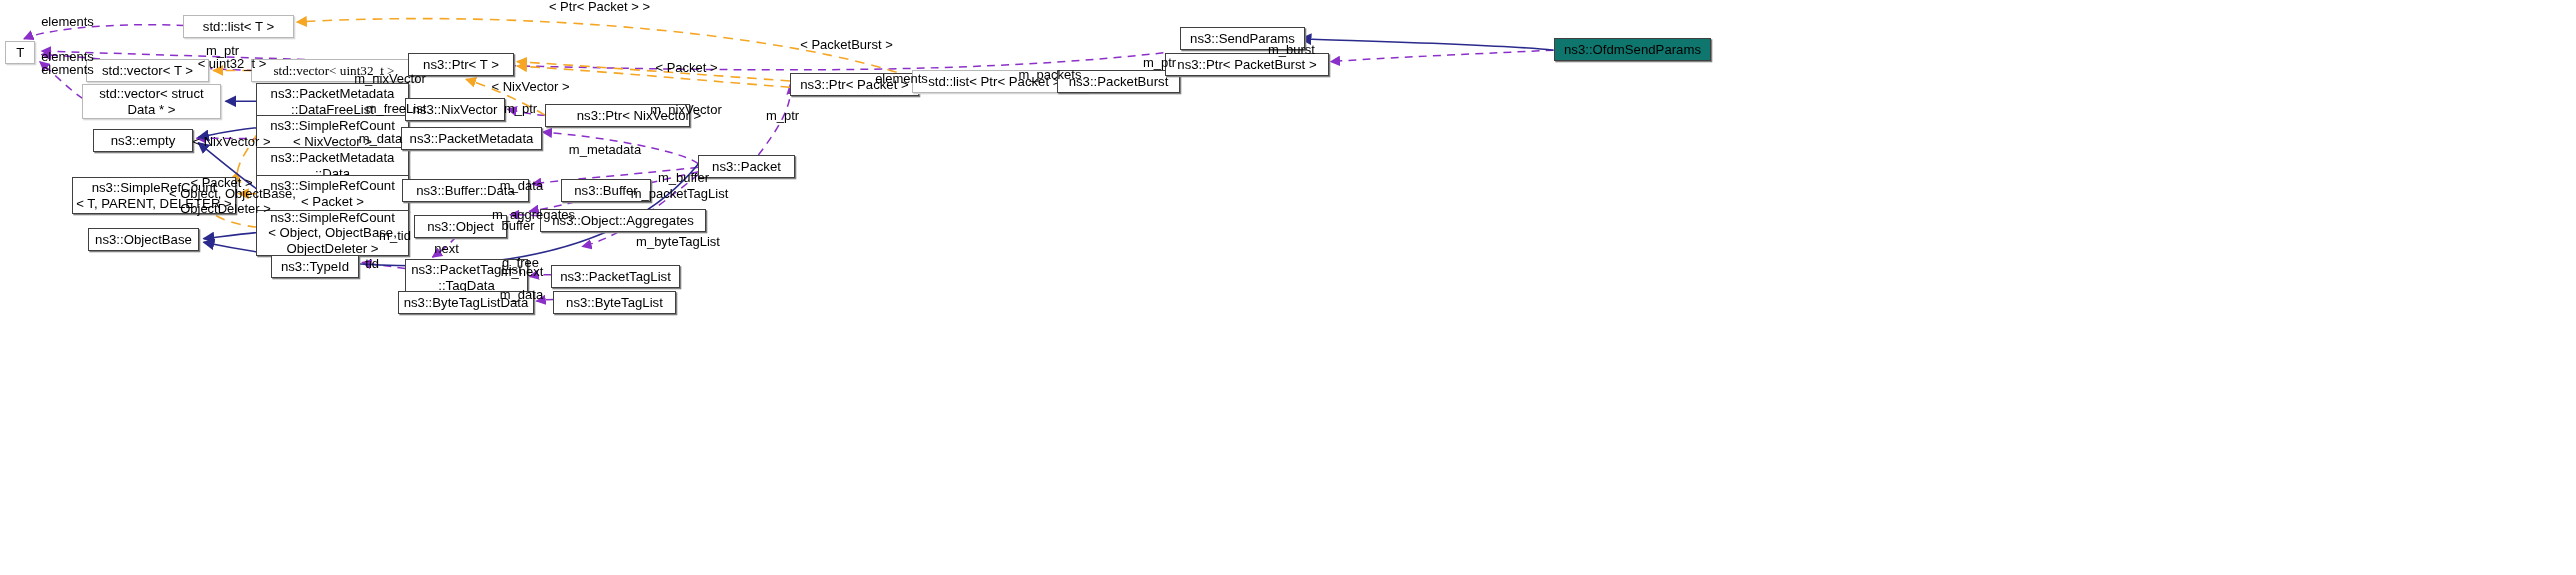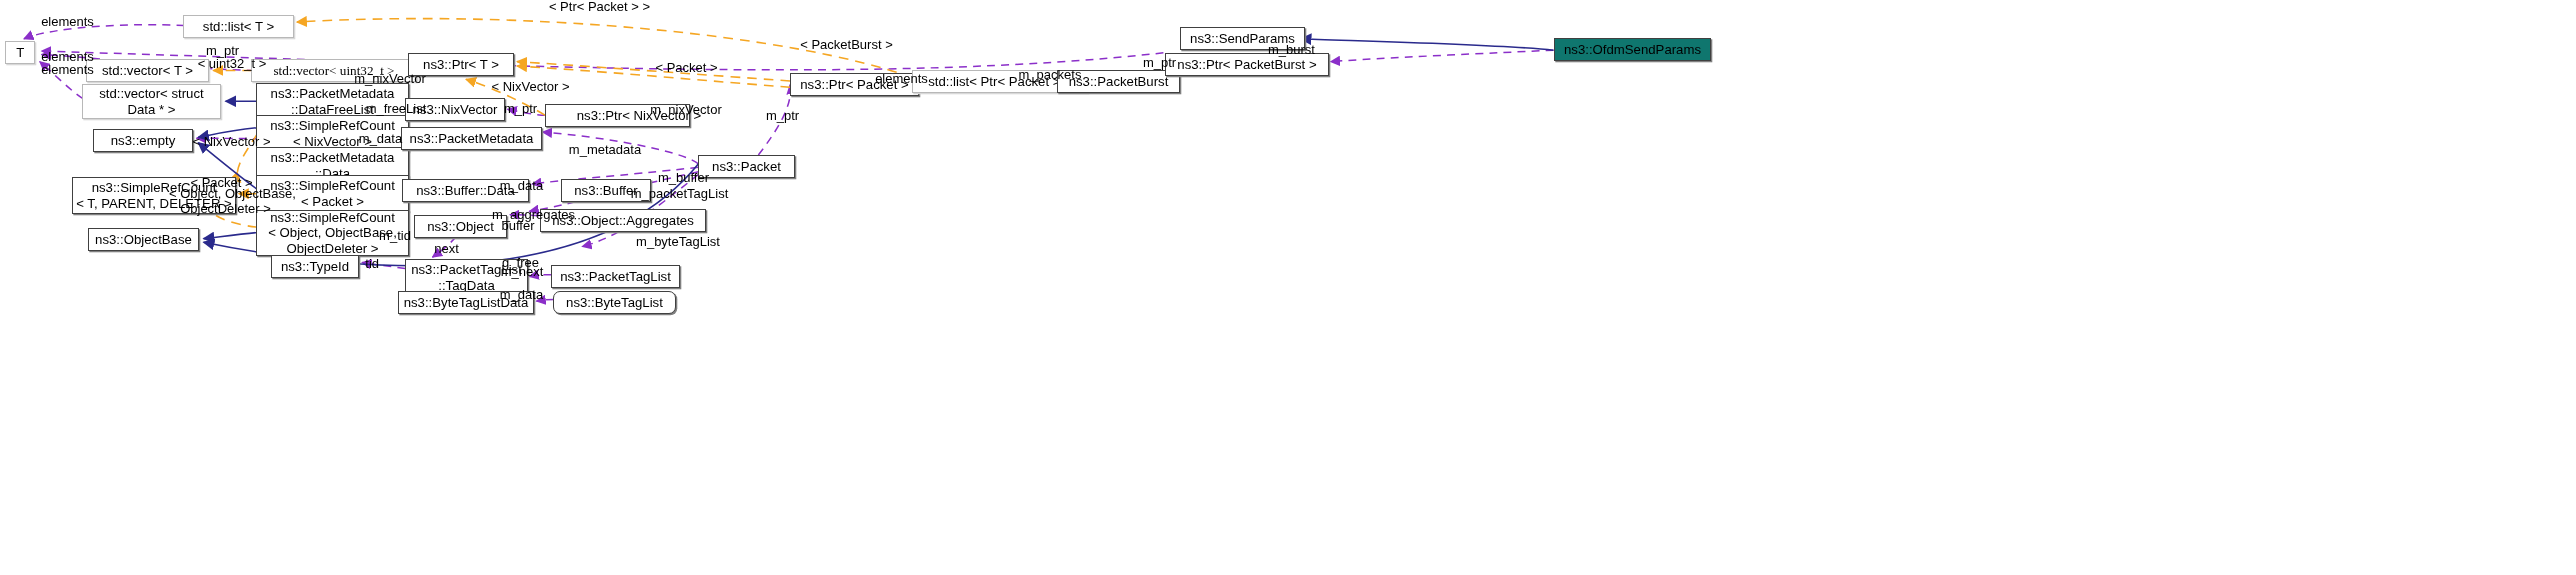--- a/index.html
+++ b/index.html
@@ -102,21 +102,21 @@
   <div class="node solid" style="left:401px;top:127px;width:141px;height:23px;">ns3::PacketMetadata</div>
   <div class="node solid" style="left:402px;top:179px;width:127px;height:23px;">ns3::Buffer::Data</div>
   <div class="node solid" style="left:414px;top:215px;width:93px;height:23px;">ns3::Object</div>
   <div class="node solid" style="left:405px;top:259px;width:123px;height:37px;">ns3::PacketTagList
 ::TagData</div>
   <div class="node solid" style="left:398px;top:291px;width:136px;height:23px;">ns3::ByteTagListData</div>
   <div class="node solid" style="left:545px;top:104px;width:145px;height:23px;padding-left:43px;">ns3::Ptr&lt; NixVector &gt;</div>
   <div class="node solid" style="left:561px;top:179px;width:90px;height:23px;">ns3::Buffer</div>
   <div class="node solid" style="left:540px;top:209px;width:166px;height:23px;">ns3::Object::Aggregates</div>
   <div class="node solid" style="left:551px;top:265px;width:129px;height:23px;">ns3::PacketTagList</div>
-  <div class="node solid" style="left:553px;top:291px;width:123px;height:23px;border-radius:7px;">ns3::ByteTagList</div>
+  <div class="node solid" style="left:553px;top:291px;width:123px;height:23px;">ns3::ByteTagList</div>
   <div class="node solid" style="left:698px;top:155px;width:97px;height:23px;">ns3::Packet</div>
   <div class="node solid" style="left:790px;top:73px;width:129px;height:23px;">ns3::Ptr&lt; Packet &gt;</div>
   <div class="node light" style="left:912px;top:70px;width:176px;height:23px;">std::list&lt; Ptr&lt; Packet &gt; &gt;</div>
   <div class="node solid" style="left:1057px;top:70px;width:123px;height:23px;">ns3::PacketBurst</div>
   <div class="node solid" style="left:1165px;top:53px;width:164px;height:23px;">ns3::Ptr&lt; PacketBurst &gt;</div>
   <div class="node solid" style="left:1172px;top:27px;width:125px;height:23px;margin-left:8px;">ns3::SendParams</div>
   <div class="node hilite" style="left:1554px;top:38px;width:157px;height:23px;">ns3::OfdmSendParams</div>
 
   <div class="elabel" style="left:32px;top:15px;width:71px;">elements</div>
   <div class="elabel" style="left:538px;top:0px;width:123px;">&lt; Ptr&lt; Packet &gt; &gt;</div>

